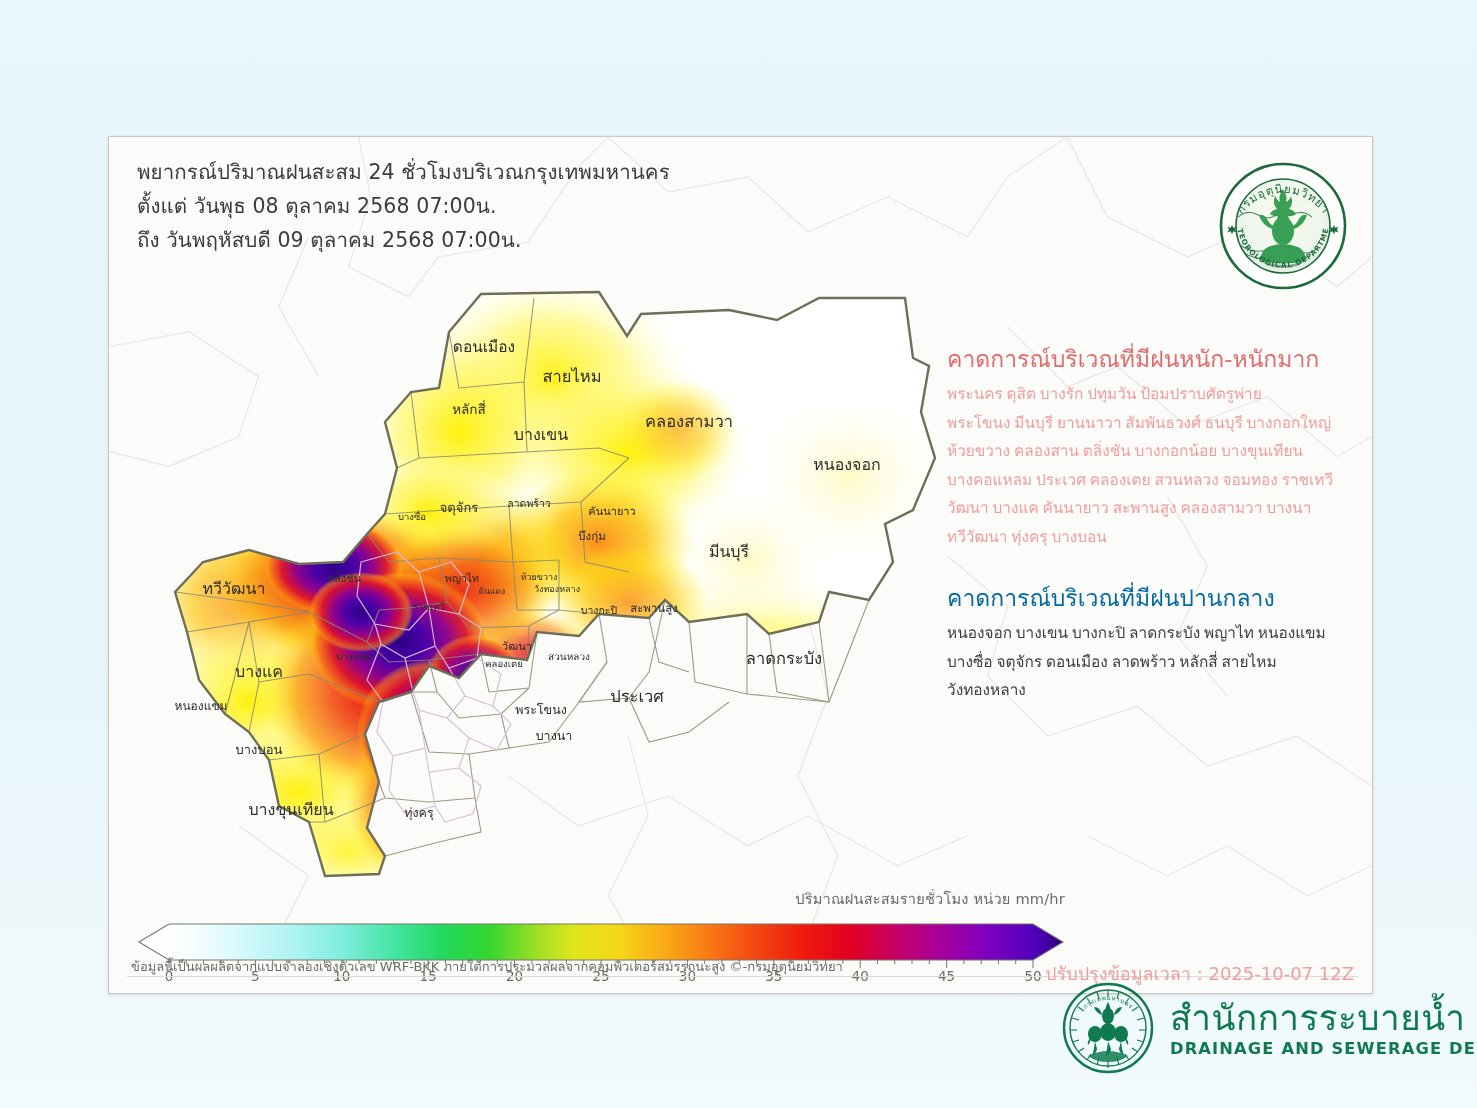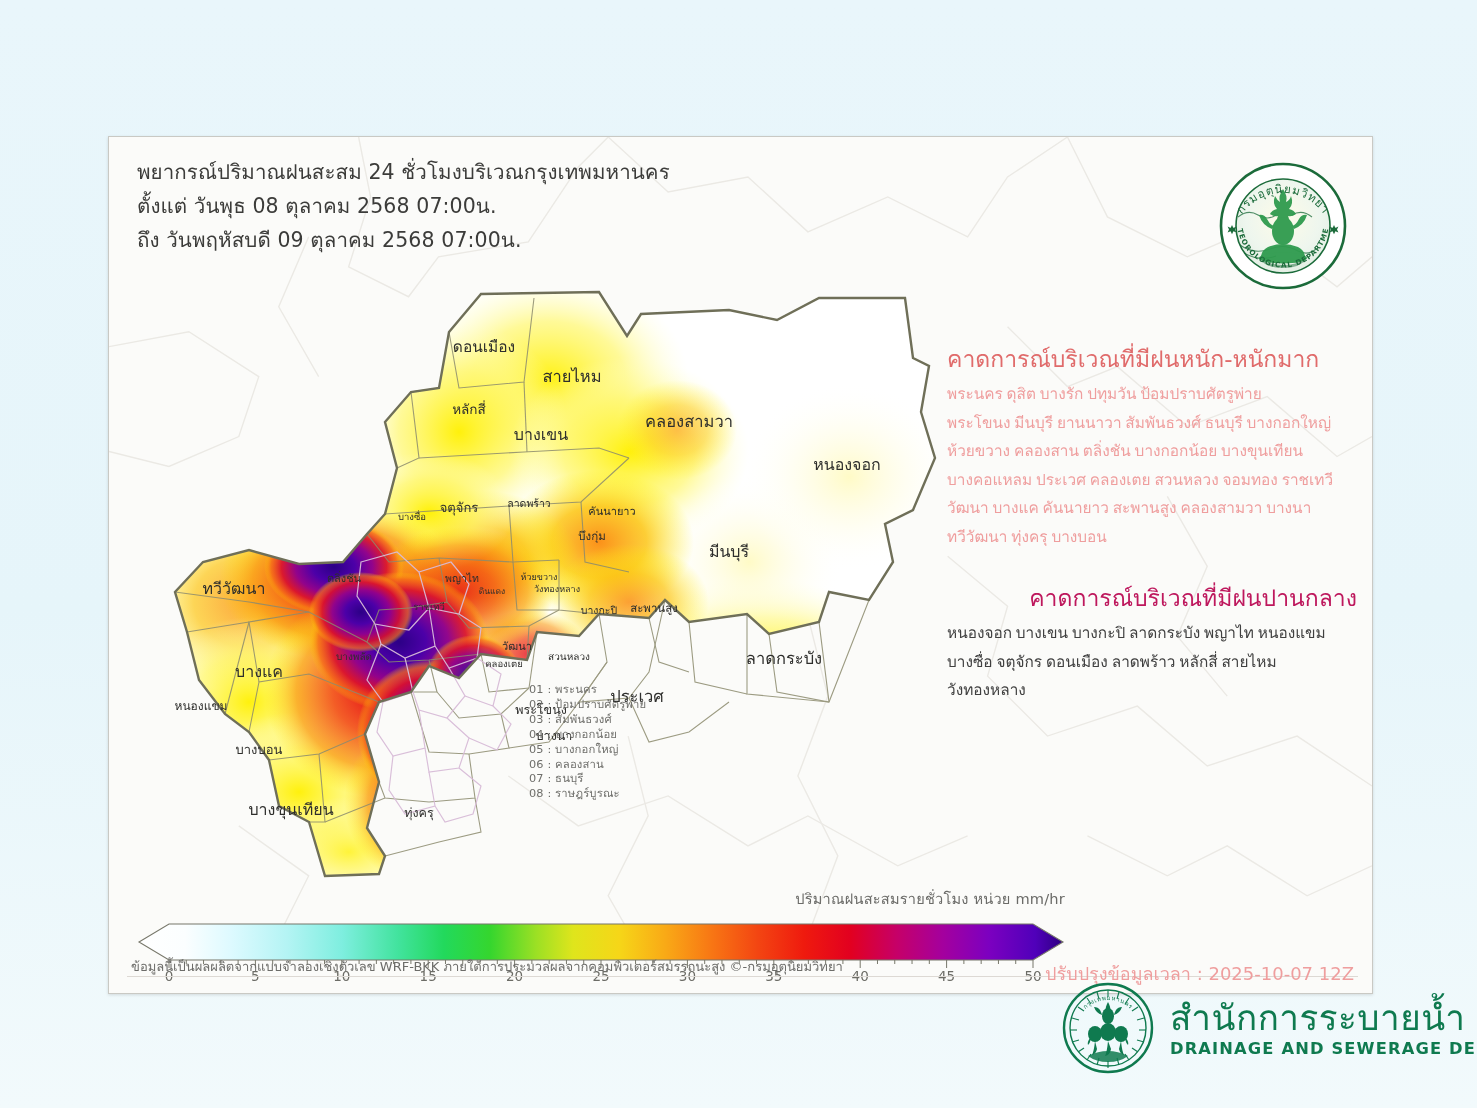--- a/index.html
+++ b/index.html
@@ -62,21 +62,21 @@
   }
   #numlist div { white-space: nowrap; }
 
   
   #rpanel { position: absolute; left: 838px; top: 205px; width: 410px; }
   .rhead {
     font-size: 23px; line-height: 34px; white-space: nowrap;
     margin-bottom: 4px;
   }
   .rhead.heavy { color: #e06b6b; }
-  .rhead.mod   { color: #be185d; text-align: right; }
+  .rhead.mod   { color: #0369a1; }
   .rbody { font-size: 15.4px; line-height: 28.5px; font-family: Liberation Serif, serif; }
   .rbody.heavy { color: #ef9e9e; }
   .rbody.mod   { color: #404040; }
   .rbody div { white-space: nowrap; }
   .gap { height: 30px; }
 
   
   #cbwrap { position: absolute; left: 28px; top: 750px; width: 928px; }
   #cbtitle {
     text-align: right; font-size: 14.6px; color: #6b6b68;
@@ -379,30 +379,20 @@
             <text x="412" y="452" font-size="12.5">พระโขนง</text>
             <text x="655" y="402" font-size="16.5">ลาดกระบัง</text>
             <text x="425" y="478" font-size="12.5">บางนา</text>
             <text x="130" y="492" font-size="13">บางบอน</text>
             <text x="162" y="553" font-size="16">บางขุนเทียน</text>
             <text x="290" y="555" font-size="12.5">ทุ่งครุ</text>
           </g>
       </svg>
     </div>
 
-    <div id="numlist">
-      <div>01 : พระนคร</div>
-      <div>02 : ป้อมปราบศัตรูพ่าย</div>
-      <div>03 : สัมพันธวงศ์</div>
-      <div>04 : บางกอกน้อย</div>
-      <div>05 : บางกอกใหญ่</div>
-      <div>06 : คลองสาน</div>
-      <div>07 : ธนบุรี</div>
-      <div>08 : ราษฎร์บูรณะ</div>
-    </div>
 
     <div id="rpanel">
       <div class="rhead heavy">คาดการณ์บริเวณที่มีฝนหนัก-หนักมาก</div>
       <div class="rbody heavy">
         <div>พระนคร ดุสิต บางรัก ปทุมวัน ป้อมปราบศัตรูพ่าย</div>
         <div>พระโขนง มีนบุรี ยานนาวา สัมพันธวงศ์ ธนบุรี บางกอกใหญ่</div>
         <div>ห้วยขวาง คลองสาน ตลิ่งชัน บางกอกน้อย บางขุนเทียน</div>
         <div>บางคอแหลม ประเวศ คลองเตย สวนหลวง จอมทอง ราชเทวี</div>
         <div>วัฒนา บางแค คันนายาว สะพานสูง คลองสามวา บางนา</div>
         <div>ทวีวัฒนา ทุ่งครุ บางบอน</div>

